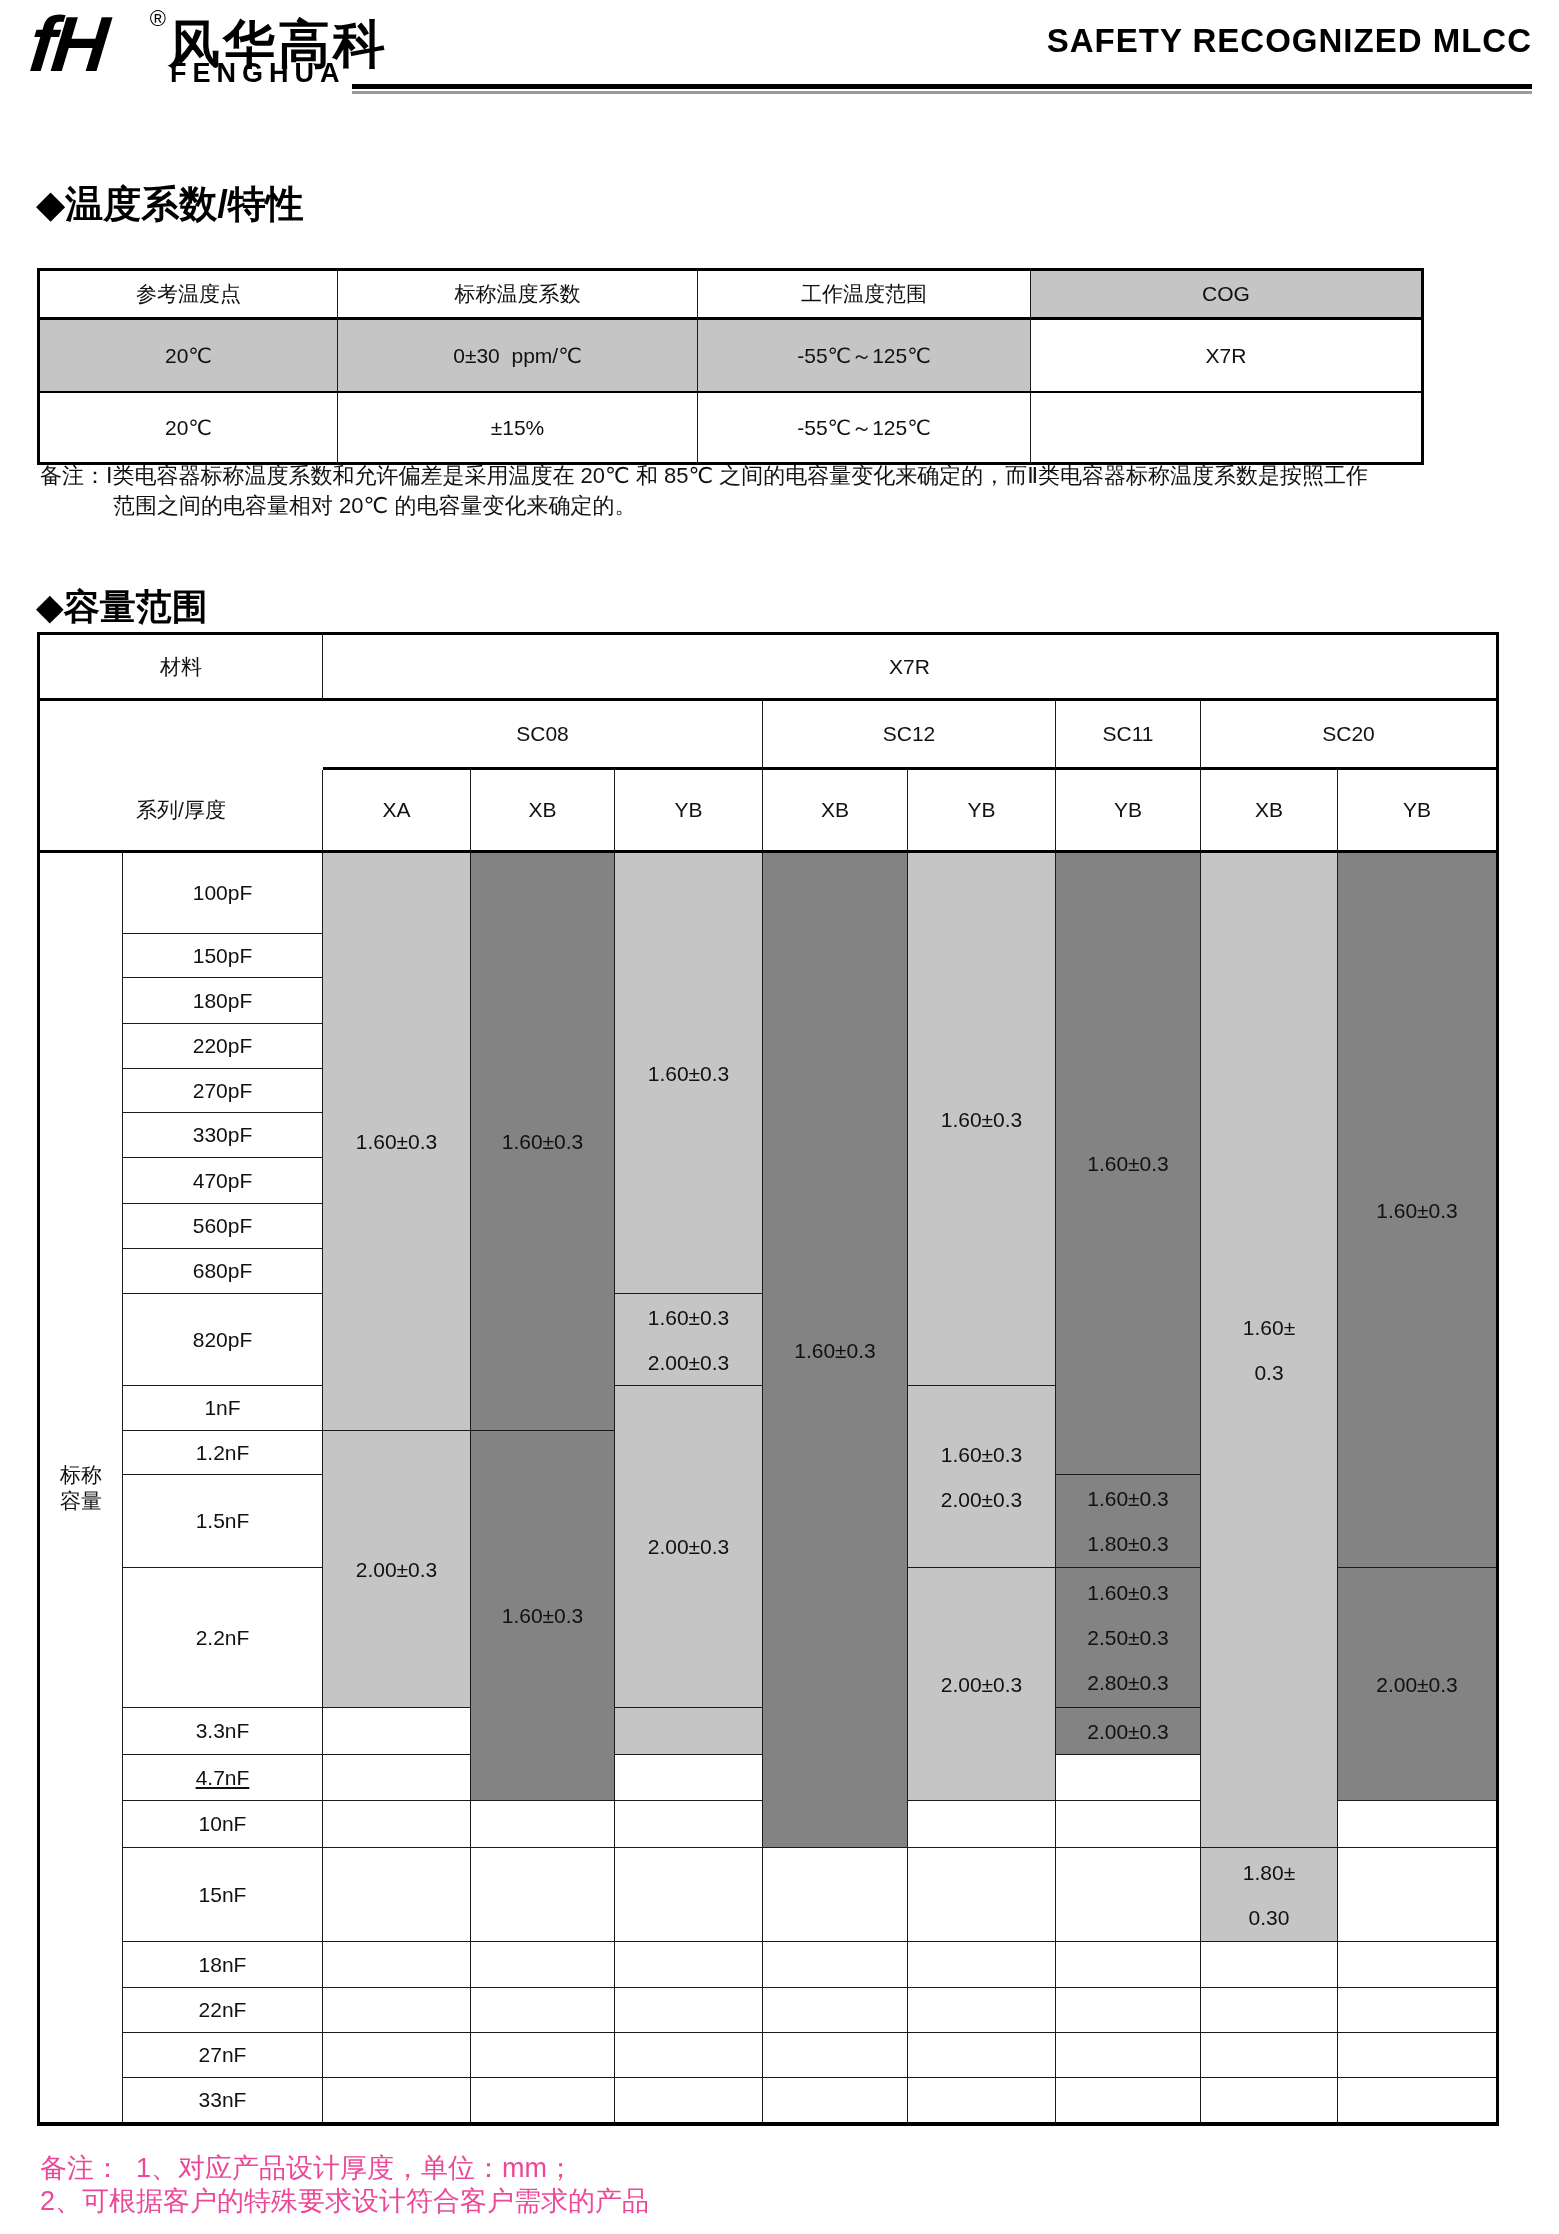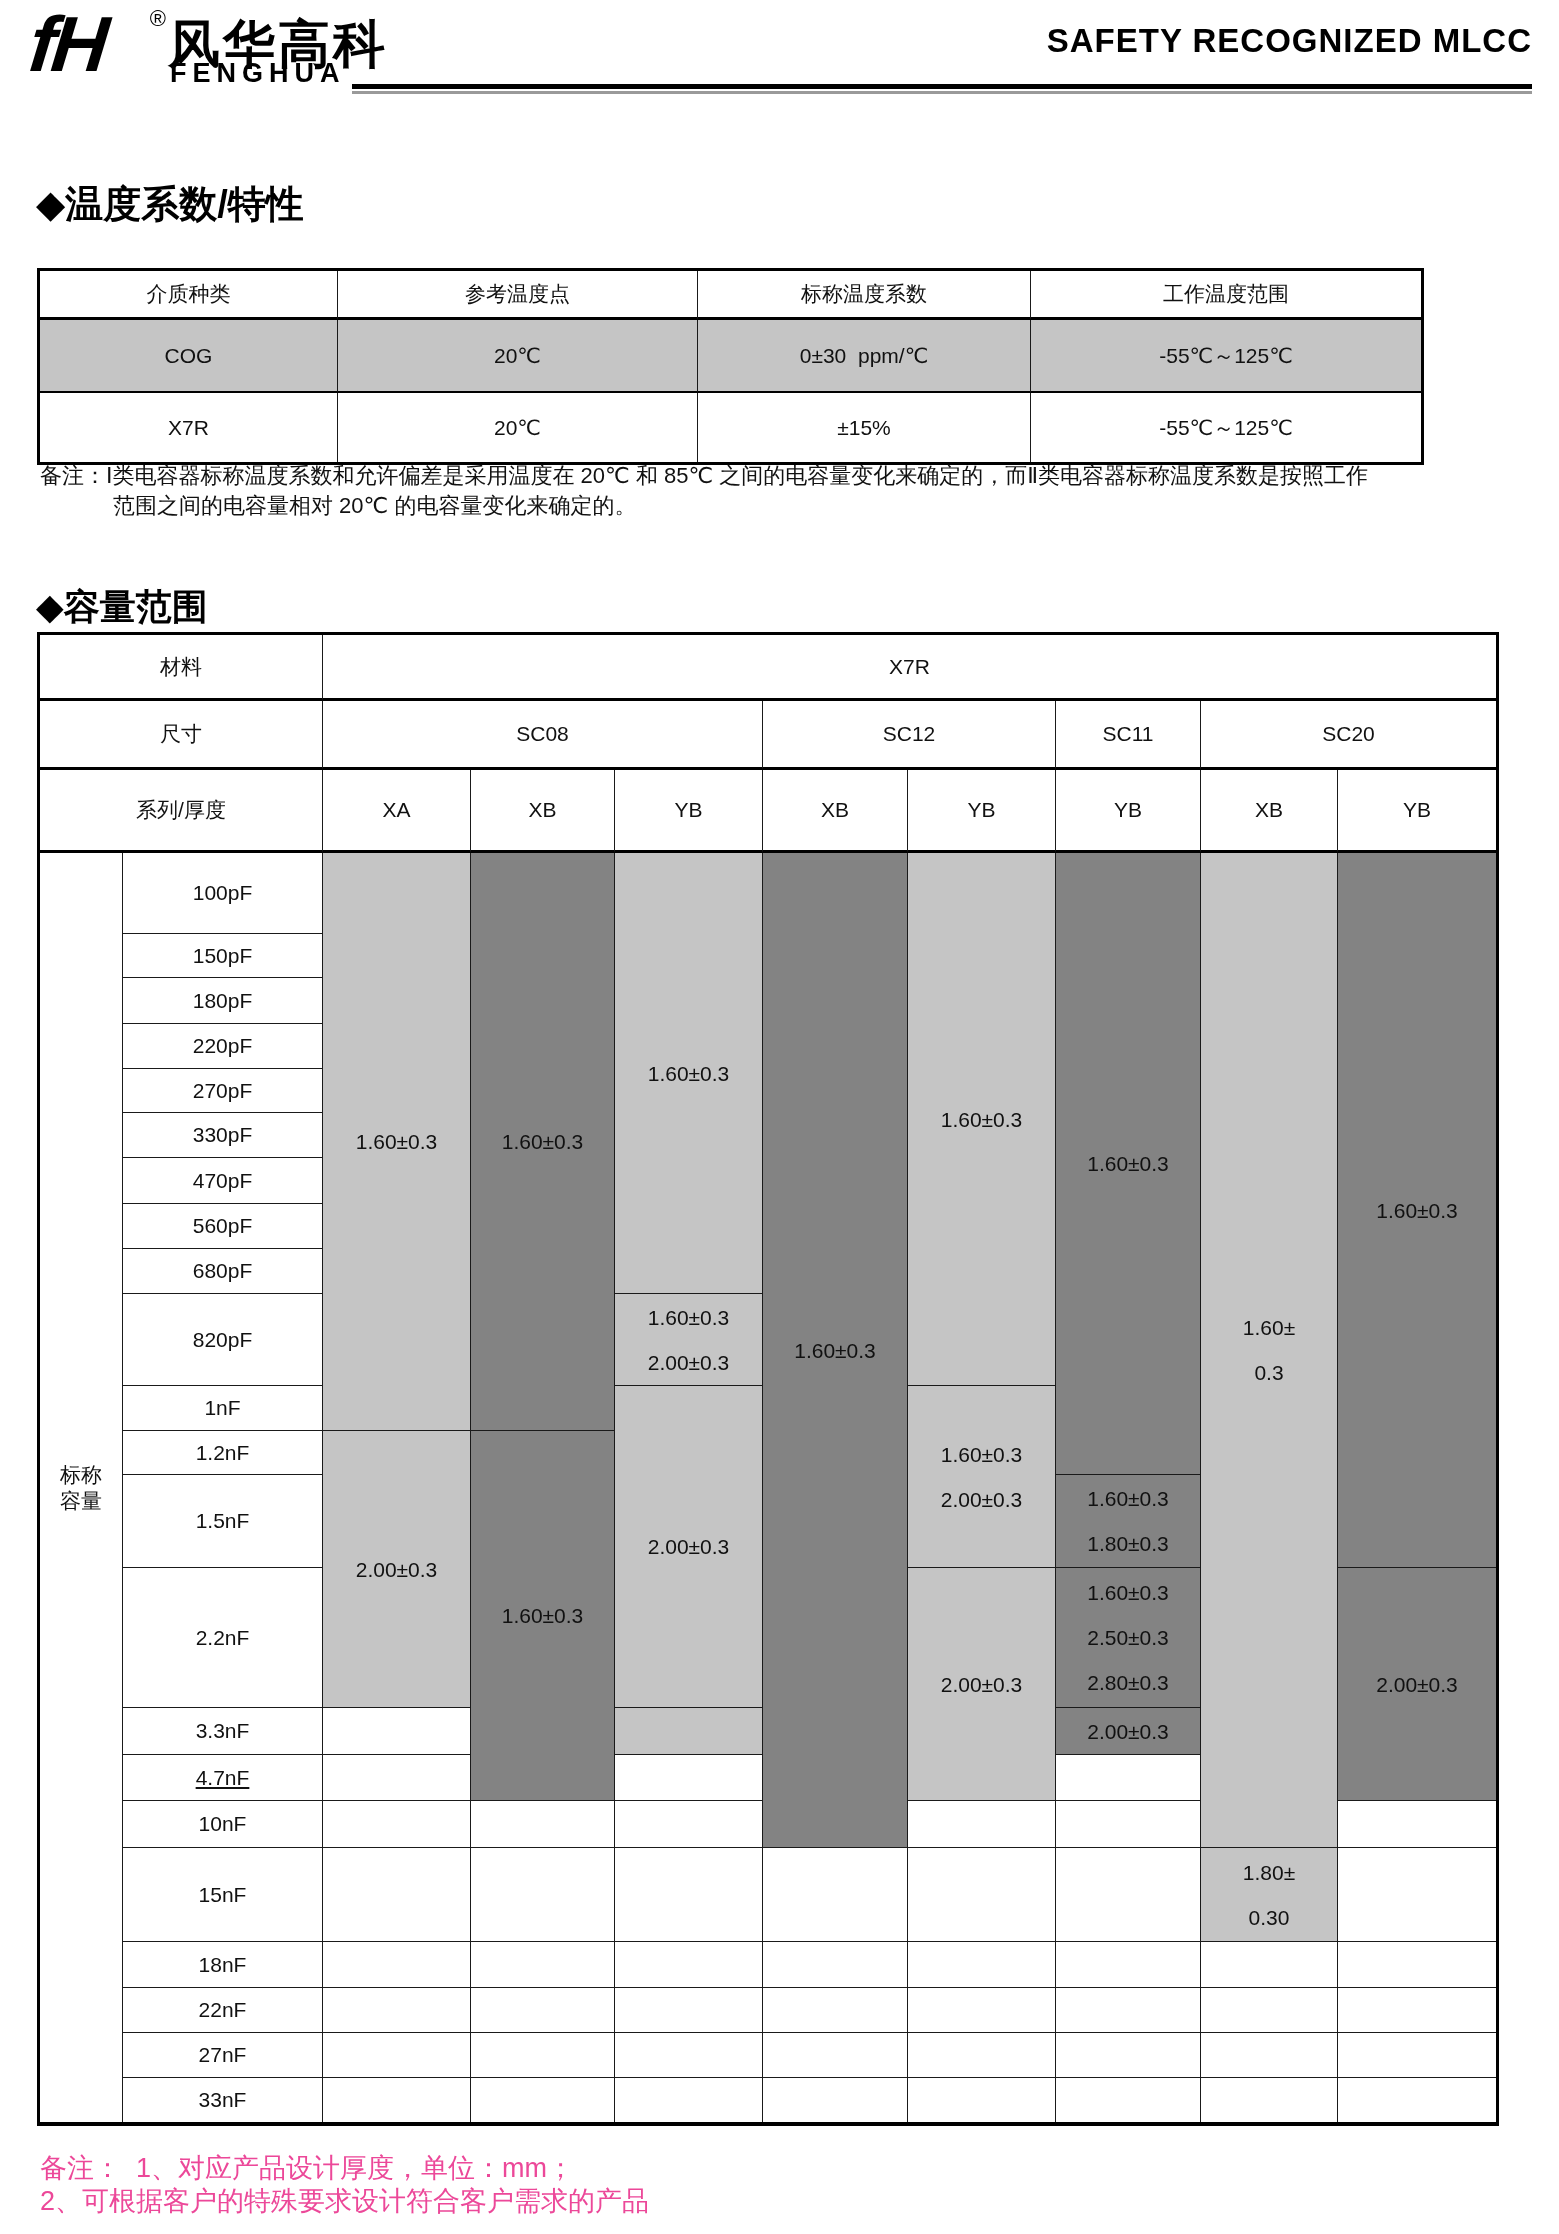--- a/index.html
+++ b/index.html
@@ -69,21 +69,20 @@
   </div>
   <div class="brand-cn">风华高科</div>
   <div class="brand-en">FENGHUA</div>
   <div class="doc-title">SAFETY RECOGNIZED MLCC</div>
   <div class="rule-black"></div>
   <div class="rule-gray"></div>
 
   <div id="title1" class="sec-title">◆温度系数/特性</div>
 
   <div id="temptable">
-    <div class="t1c">介质种类</div>
     <div class="t1c">参考温度点</div>
     <div class="t1c">标称温度系数</div>
     <div class="t1c">工作温度范围</div>
     <div class="t1c t1shade" style="background: rgb(197, 197, 197);">COG</div>
     <div class="t1c t1shade" style="background: rgb(197, 197, 197);">20℃</div>
     <div class="t1c t1shade" style="background: rgb(197, 197, 197);">0±30  ppm/℃</div>
     <div class="t1c t1shade" style="background: rgb(197, 197, 197);">-55℃～125℃</div>
     <div class="t1c">X7R</div>
     <div class="t1c">20℃</div>
     <div class="t1c">±15%</div>
@@ -93,21 +92,20 @@
   <div class="note">
     <div class="l1">备注：Ⅰ类电容器标称温度系数和允许偏差是采用温度在 20℃ 和 85℃ 之间的电容量变化来确定的，而Ⅱ类电容器标称温度系数是按照工作</div>
     <div class="l2">范围之间的电容量相对 20℃ 的电容量变化来确定的。</div>
   </div>
 
   <div id="title2" class="sec-title">◆容量范围</div>
 
   <div id="captable" style="grid-template-columns: 83px 200px 148px 144px 148px 145px 148px 145px 137px 158px; grid-template-rows: 66px 69px 83px 81px 44px 46px 45px 44px 45px 46px 45px 45px 92px 45px 44px 93px 140px 47px 46px 47px 94px 46px 45px 45px 44px;">
       <div class="c hd" style="grid-area: 1 / 1 / 2 / 3; border-bottom: 3px solid rgb(0, 0, 0);">材料</div>
       <div class="c hd" style="grid-area: 1 / 3 / 2 / 11; border-right: none; border-bottom: 3px solid rgb(0, 0, 0);">X7R</div>
-      <div class="c hd" style="grid-area: 2 / 1 / 3 / 3; border-bottom: 3px solid rgb(0, 0, 0);">尺寸</div>
       <div class="c hd" style="grid-area: 2 / 3 / 3 / 6; border-bottom: 3px solid rgb(0, 0, 0);">SC08</div>
       <div class="c hd" style="grid-area: 2 / 6 / 3 / 8; border-bottom: 3px solid rgb(0, 0, 0);">SC12</div>
       <div class="c hd" style="grid-area: 2 / 8 / 3 / 9; border-bottom: 3px solid rgb(0, 0, 0);">SC11</div>
       <div class="c hd" style="grid-area: 2 / 9 / 3 / 11; border-right: none; border-bottom: 3px solid rgb(0, 0, 0);">SC20</div>
       <div class="c hd" style="grid-area: 3 / 1 / 4 / 3; border-bottom: 3px solid rgb(0, 0, 0);">系列/厚度</div>
       <div class="c hd" style="grid-area: 3 / 3 / 4 / 4; border-bottom: 3px solid rgb(0, 0, 0);">XA</div>
       <div class="c hd" style="grid-area: 3 / 4 / 4 / 5; border-bottom: 3px solid rgb(0, 0, 0);">XB</div>
       <div class="c hd" style="grid-area: 3 / 5 / 4 / 6; border-bottom: 3px solid rgb(0, 0, 0);">YB</div>
       <div class="c hd" style="grid-area: 3 / 6 / 4 / 7; border-bottom: 3px solid rgb(0, 0, 0);">XB</div>
       <div class="c hd" style="grid-area: 3 / 7 / 4 / 8; border-bottom: 3px solid rgb(0, 0, 0);">YB</div>

